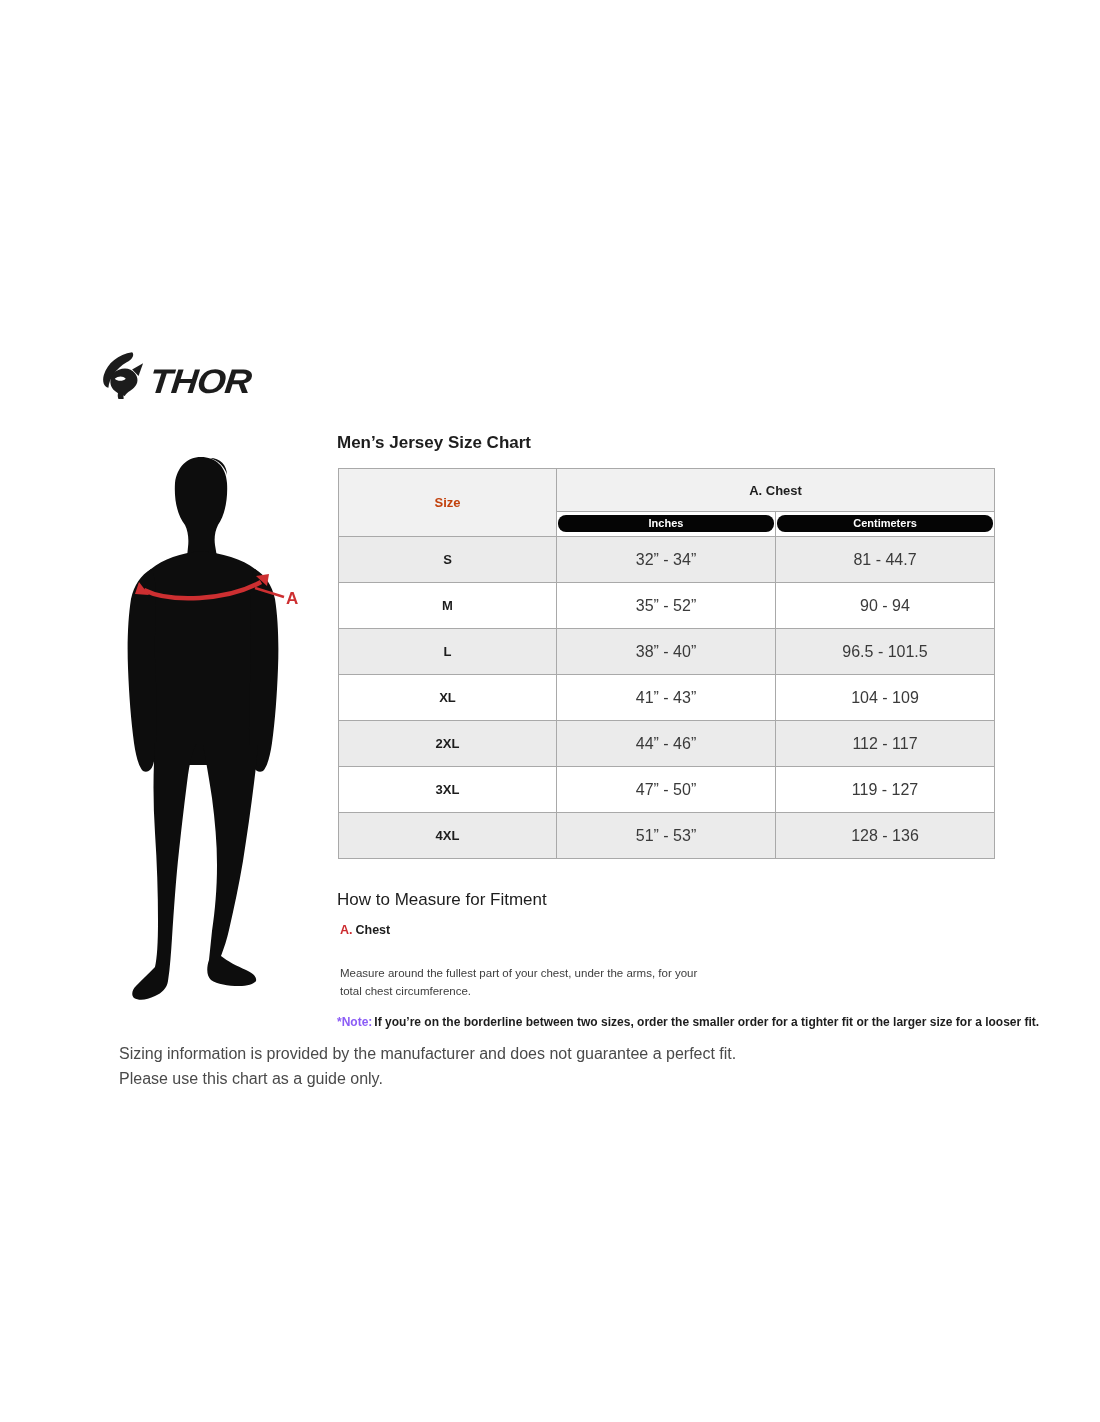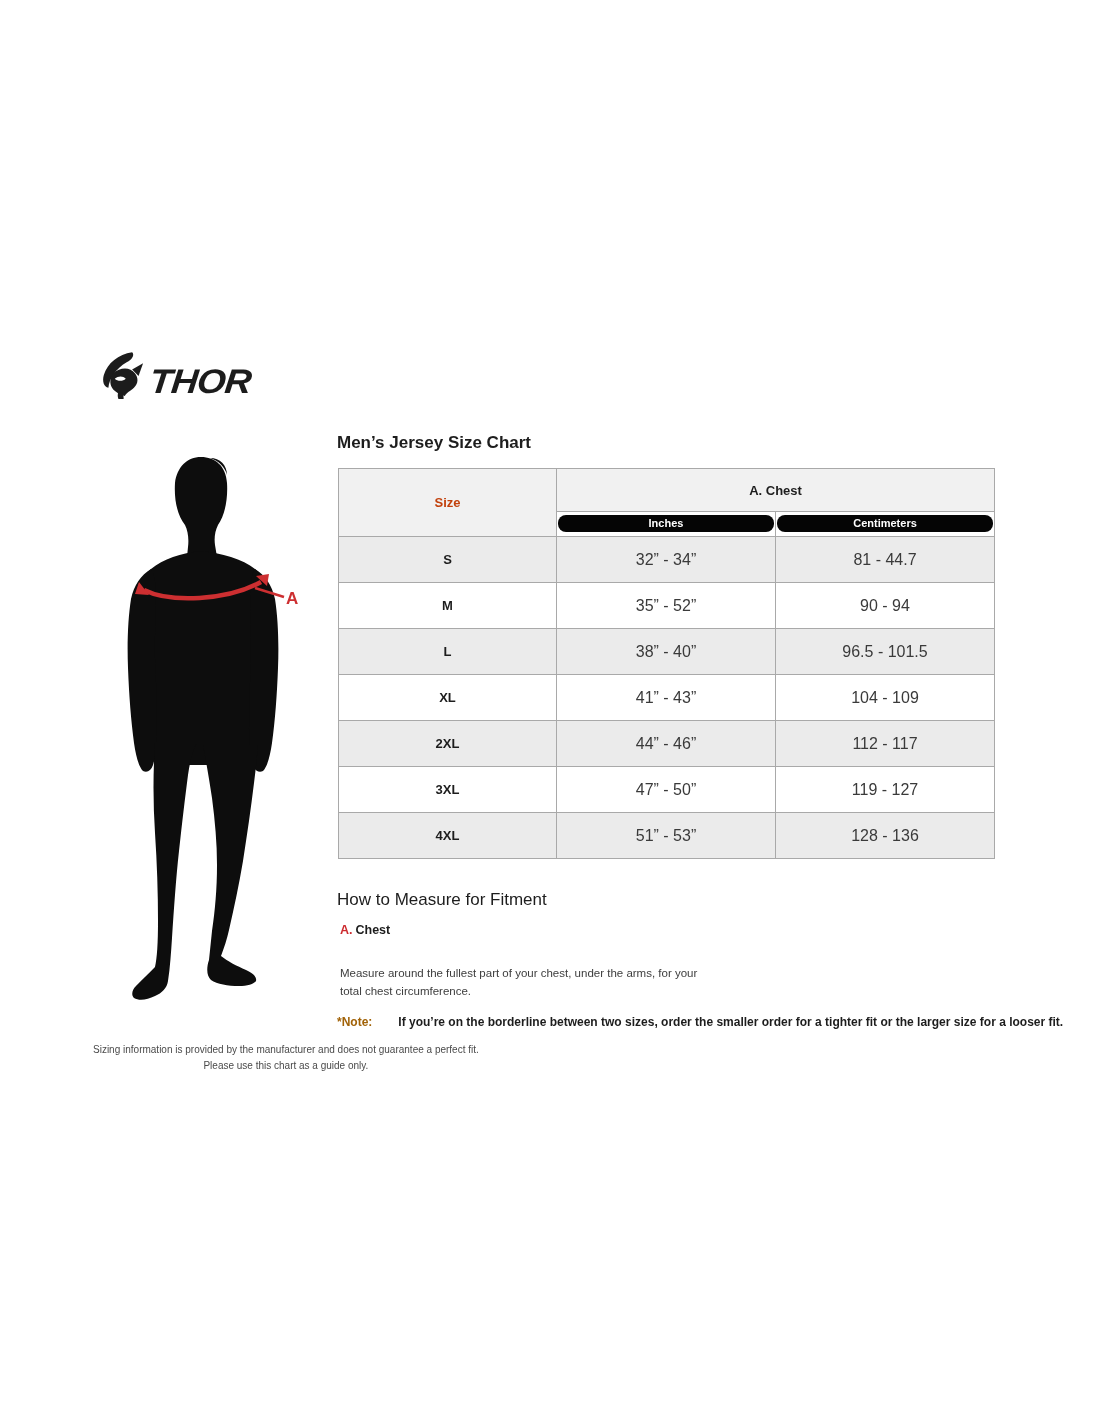--- a/index.html
+++ b/index.html
@@ -80,29 +80,28 @@
   .measure-item .letter { color: #cc2a2e; }
   .measure-item .name { color: #1d1d1d; margin-left: 3px; }
   .measure-desc {
     position: absolute; left: 340px; top: 941px;
     font-size: 11.5px; color: #3d3d3d; line-height: 1.55;
     white-space: pre-line; width: 360px; margin-top: 24px;
   }
 
   
   .note-line { position: absolute; left: 337px; top: 1015px; font-size: 12px; font-weight: bold; }
-  .note-line .note-prefix { color: #a16207; margin-right: 26px; }
+  .note-line .note-prefix { color: #8b5cf6; margin-right: 2px; }
   .note-line .note-text { color: #1d1d1d; }
 
   
   .footer-text {
-    position: absolute; left: 93px; top: 1042px;
-    font-size: 10px; color: #4a4a4a; line-height: 1.55;
+    position: absolute; left: 119px; top: 1042px;
+    font-size: 16px; color: #4a4a4a; line-height: 1.55;
     white-space: pre-line;
-    text-align: center;
   }
 </style>
 </head>
 <body>
 
 <div class="logo">
   <svg class="logo-icon" viewBox="0 0 46 52">
     <path fill="#1c1c1c" d="M33,1 C18,3 6,13 2,26 C0,33 2,39 7,40 C8,30 15,19 27,12 C33,9 36,4 33,1 Z"></path>
     <path fill="#1c1c1c" d="M12,24 C20,17 31,17 36,24 C40,29 40,35 35,40 C31,44 27,45 25,49 C21,48 14,45 11,40 C8,35 9,29 12,24 Z"></path>
     <path fill="#1c1c1c" d="M33,20 L45,13 L40,27 Z"></path>

